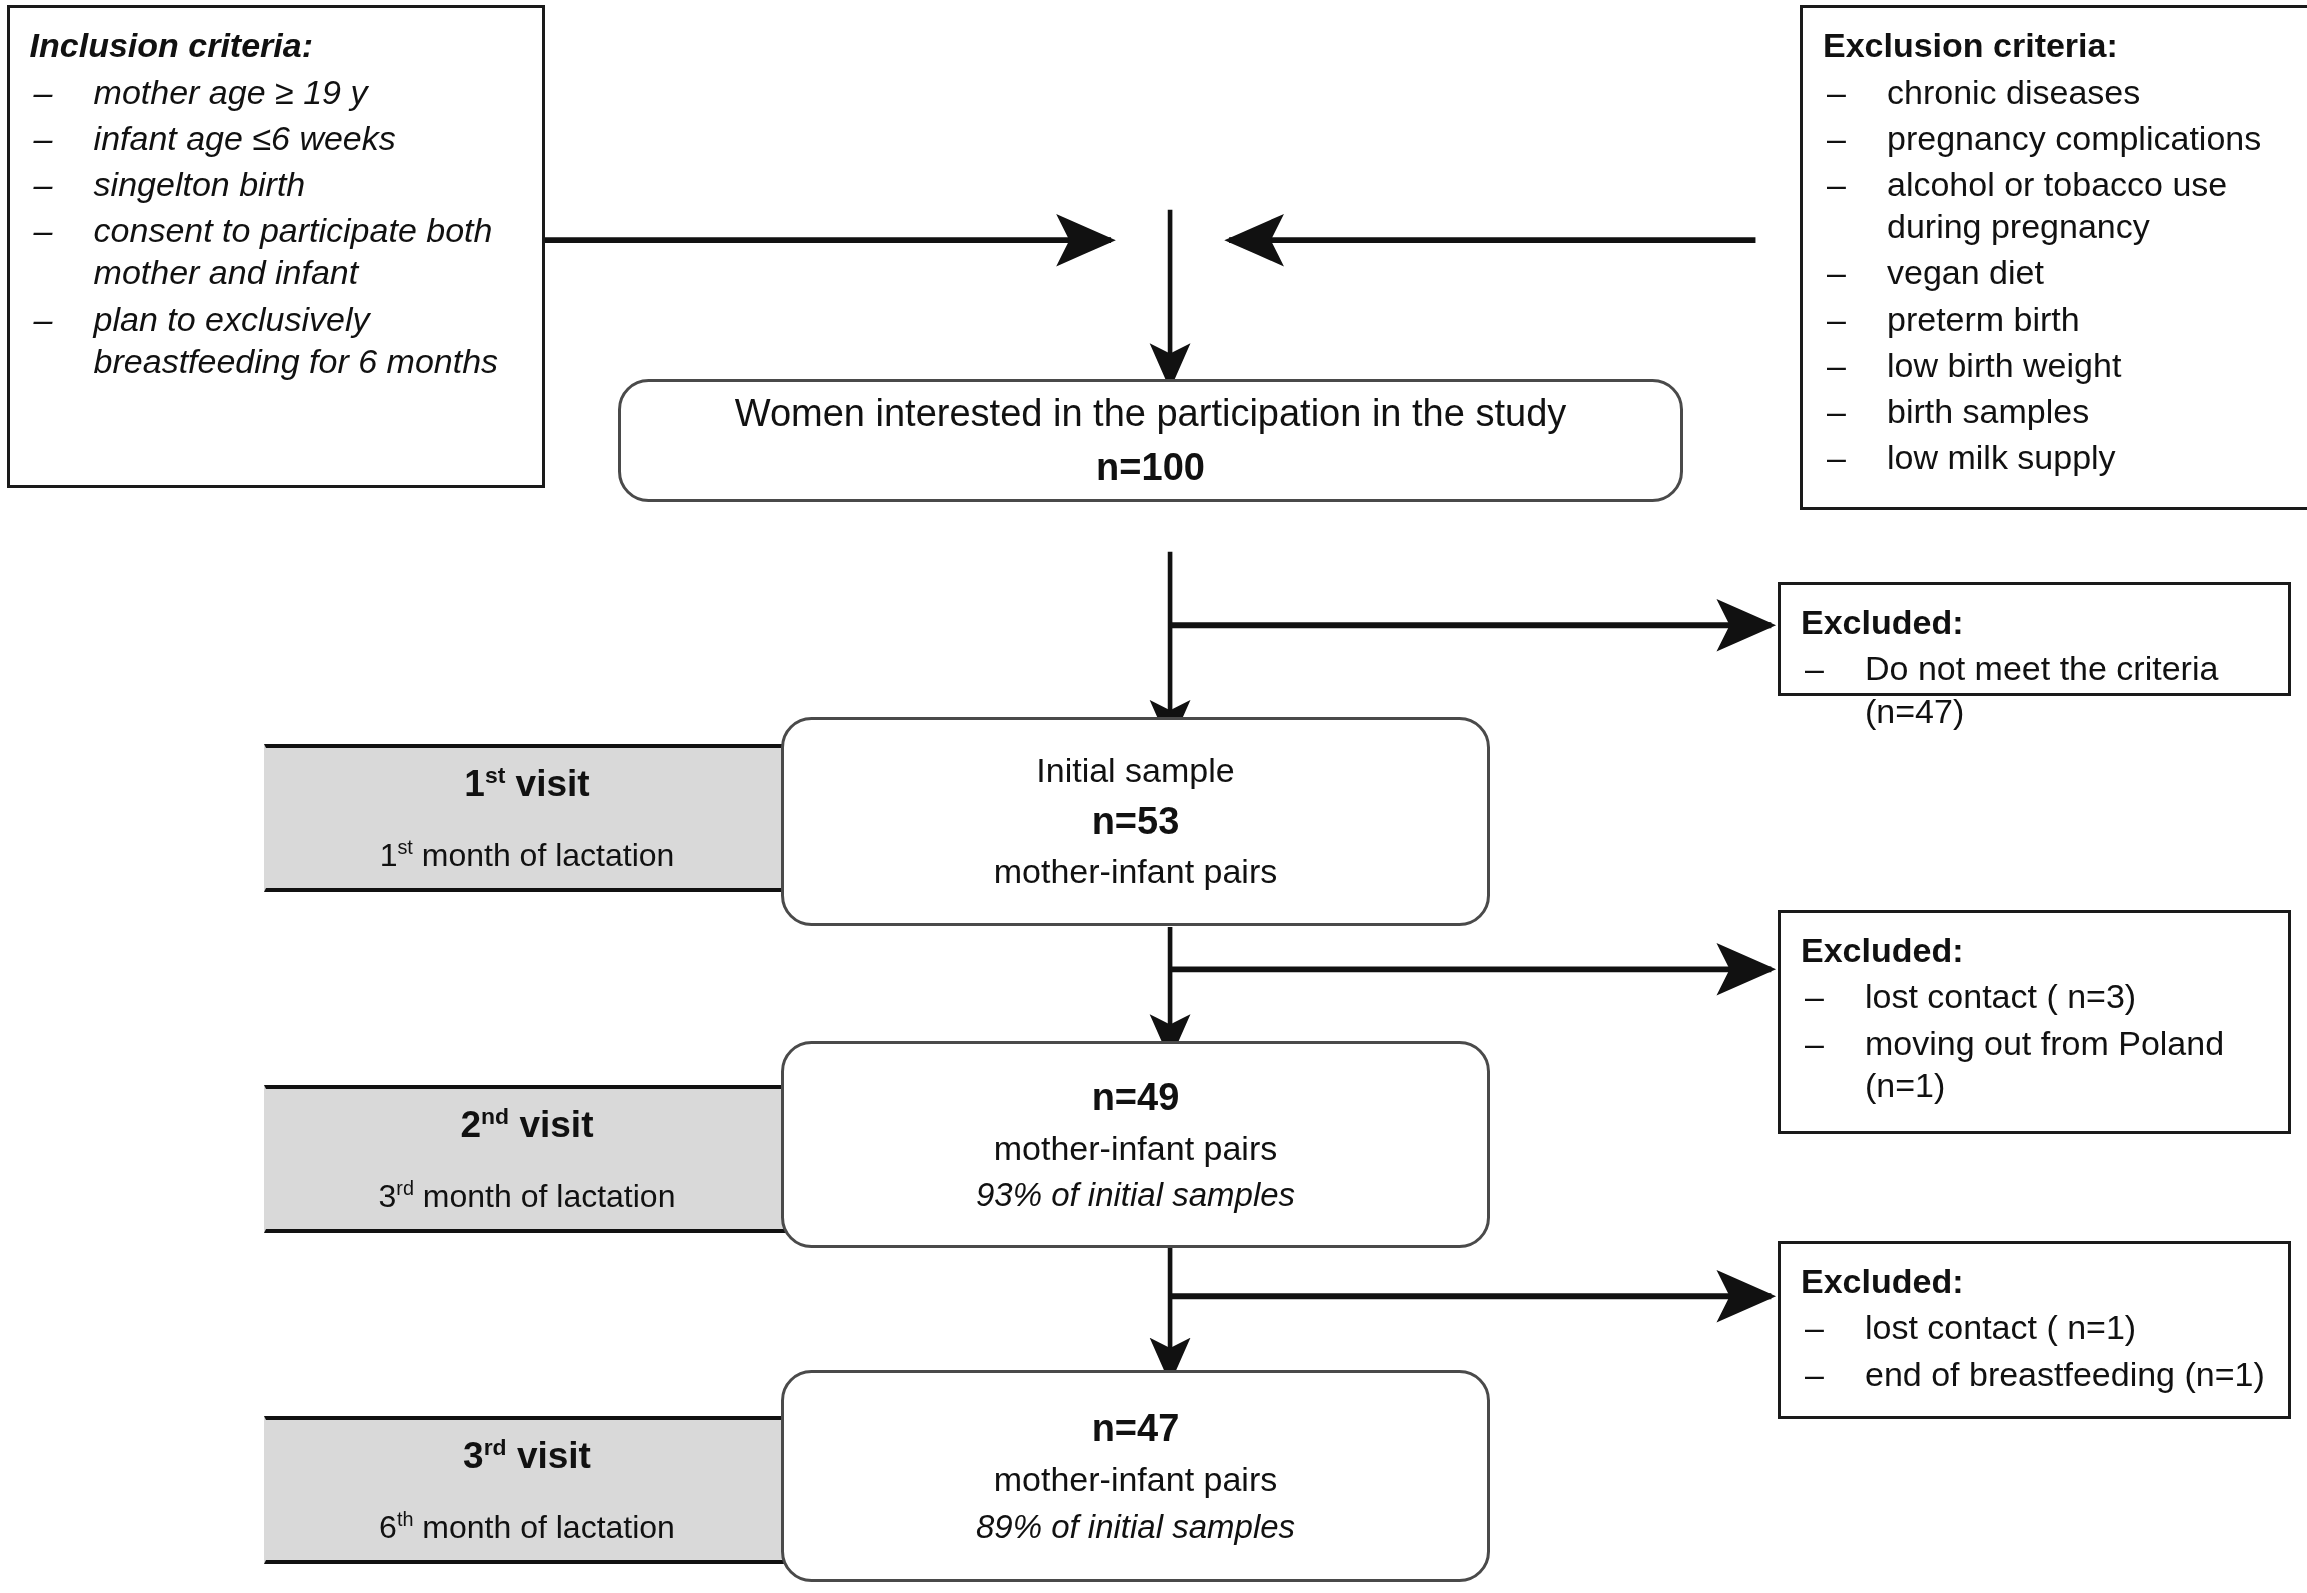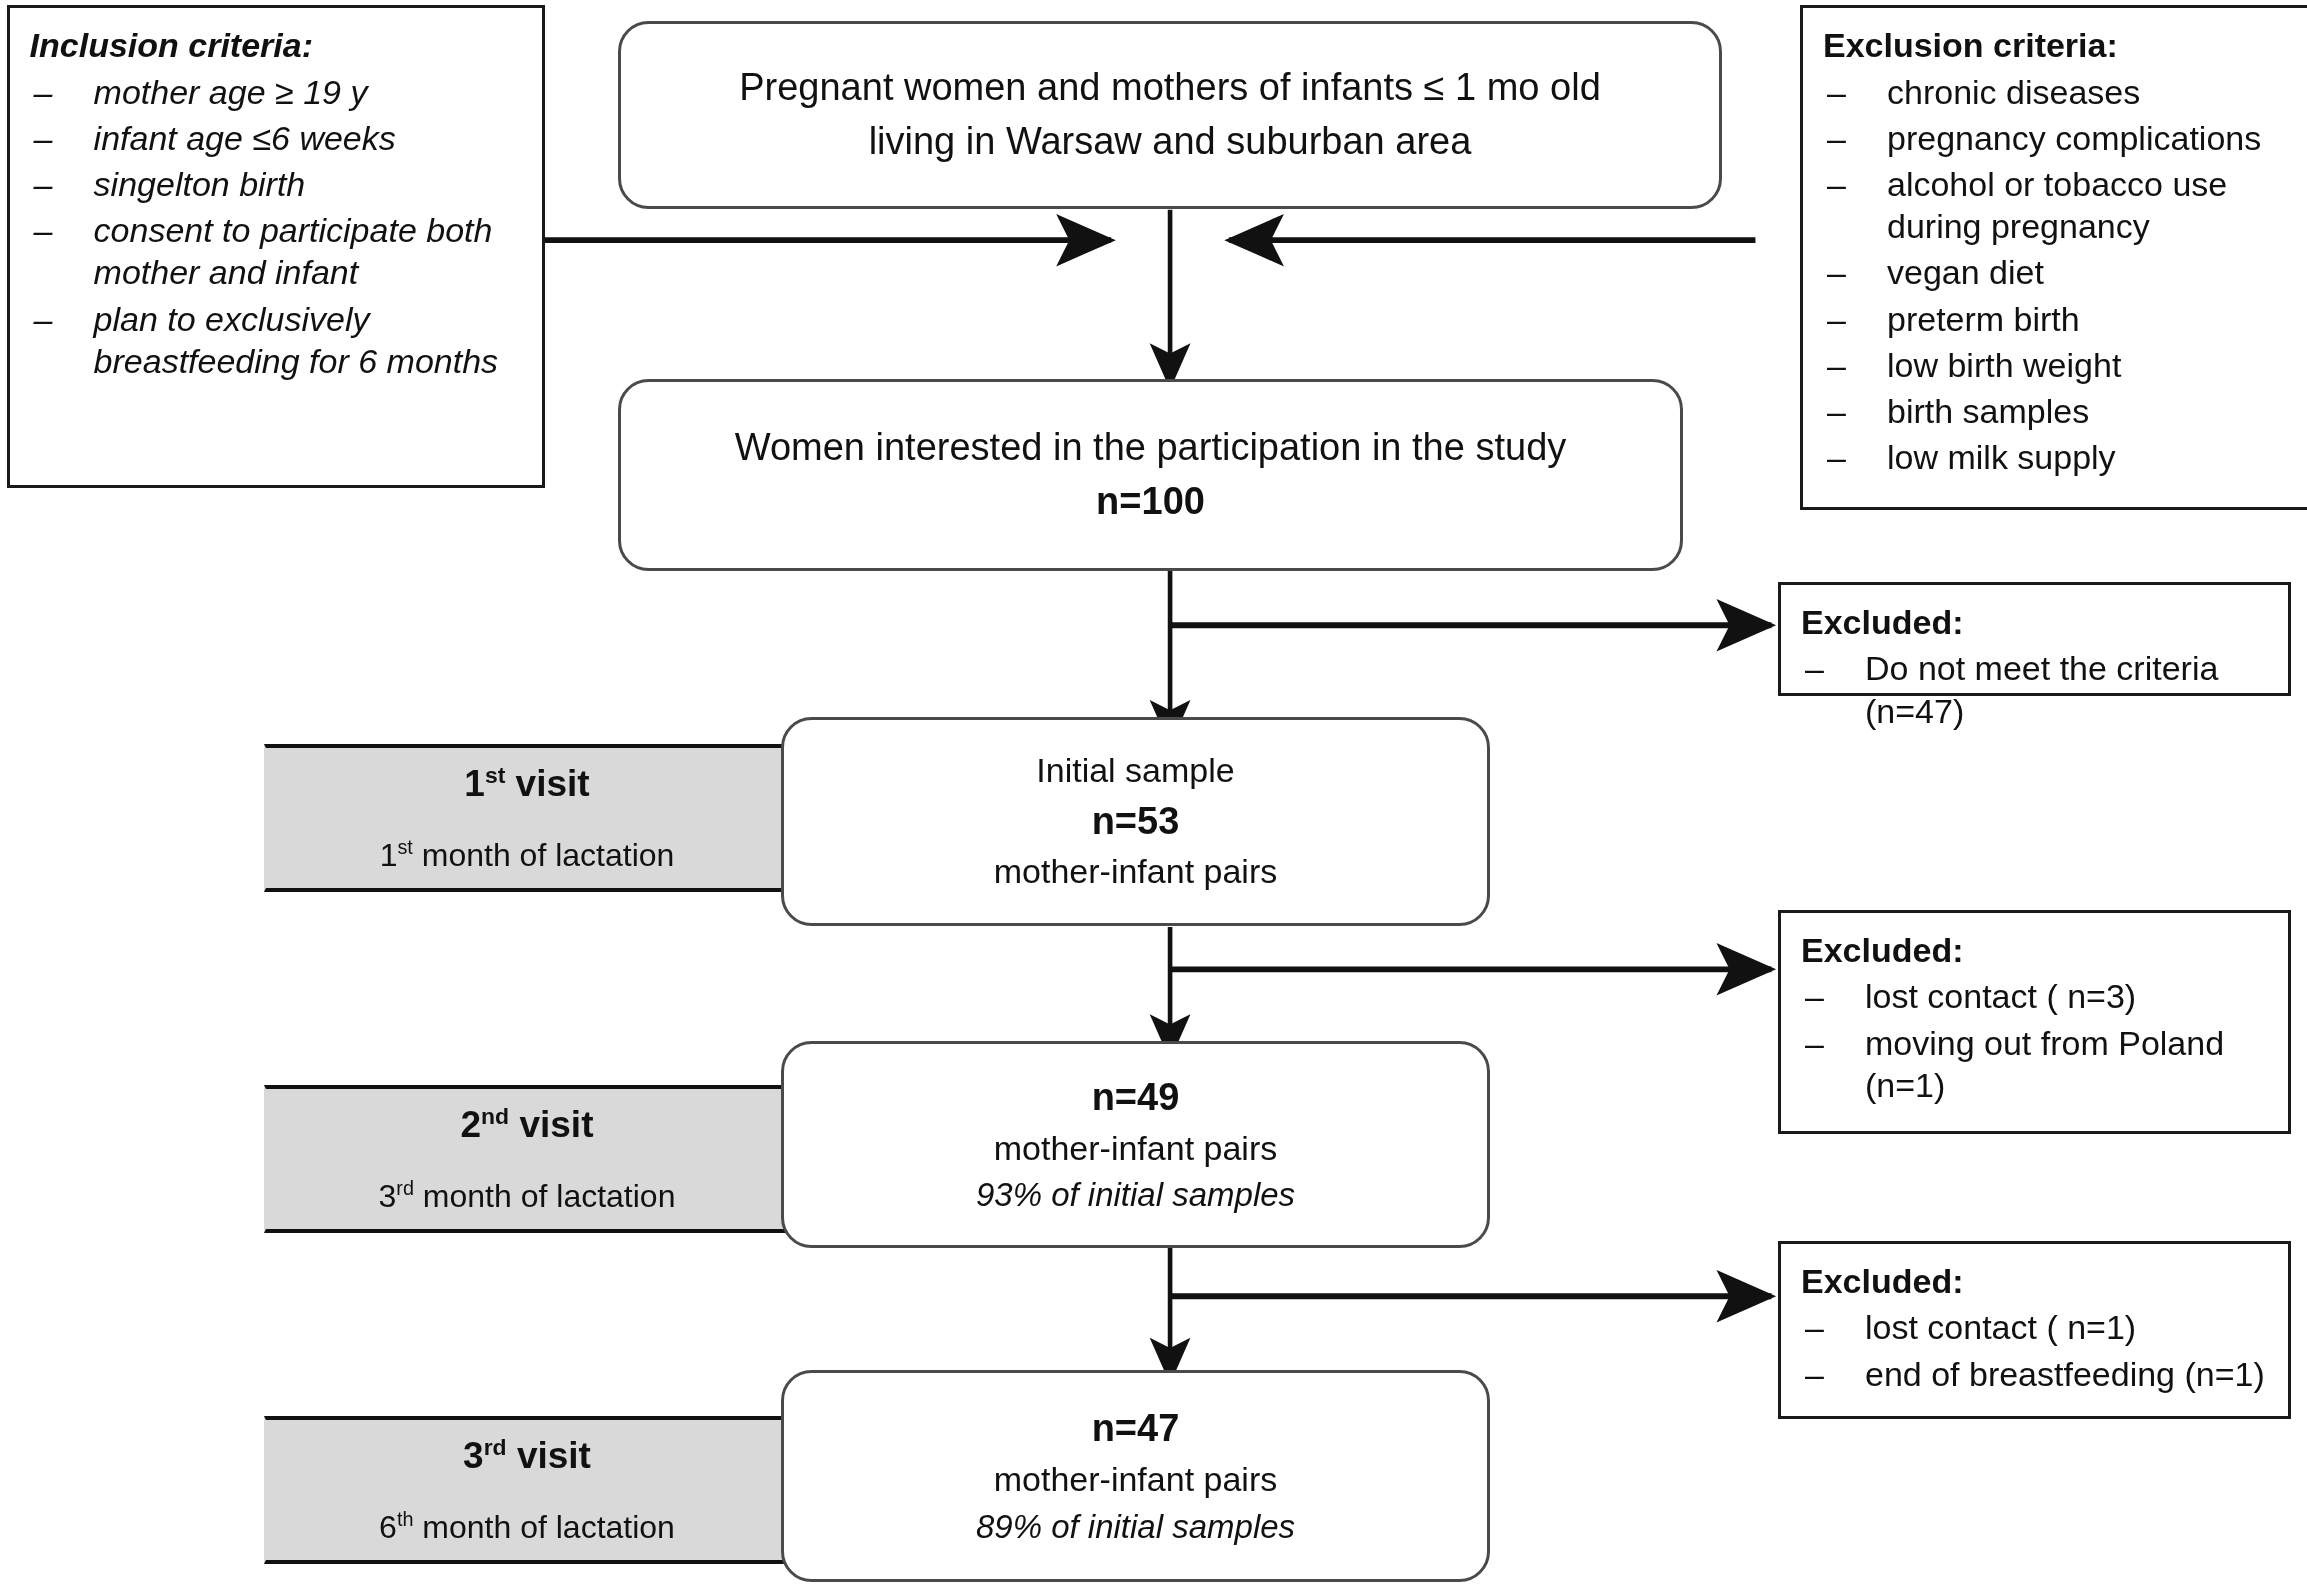--- a/index.html
+++ b/index.html
@@ -130,26 +130,22 @@
       <li><span class="dash">–</span><span>pregnancy complications</span></li>
       <li><span class="dash">–</span><span>alcohol or tobacco use during pregnancy</span></li>
       <li><span class="dash">–</span><span>vegan diet</span></li>
       <li><span class="dash">–</span><span>preterm birth</span></li>
       <li><span class="dash">–</span><span>low birth weight</span></li>
       <li><span class="dash">–</span><span>birth samples</span></li>
       <li><span class="dash">–</span><span>low milk supply</span></li>
     </ul>
   </div>
 
-  <div class="roundbox" style="left:618px;top:21px;width:1104px;height:188px;">
-    <div class="big">Pregnant women and mothers of infants ≤ 1 mo old</div>
-    <div class="big">living in Warsaw and suburban area</div>
-  </div>
-
-  <div class="roundbox" style="left:618px;top:379px;width:1065px;height:192px;">
+
+  <div class="roundbox" style="left:618px;top:379px;width:1065px;height:123px;">
     <div class="big">Women interested in the participation in the study</div>
     <div class="n-line">n=100</div>
   </div>
 
   <div class="graybox" style="left:264px;top:744px;width:524px;height:148px;">
     <div class="visit-title"><span>1</span><sup>st</sup>&nbsp;<span>visit</span></div>
     <div class="visit-sub"><span>1</span><sup>st</sup><span> month of lactation</span></div>
   </div>
 
   <div class="roundbox" style="left:781px;top:717px;width:709px;height:209px;">

